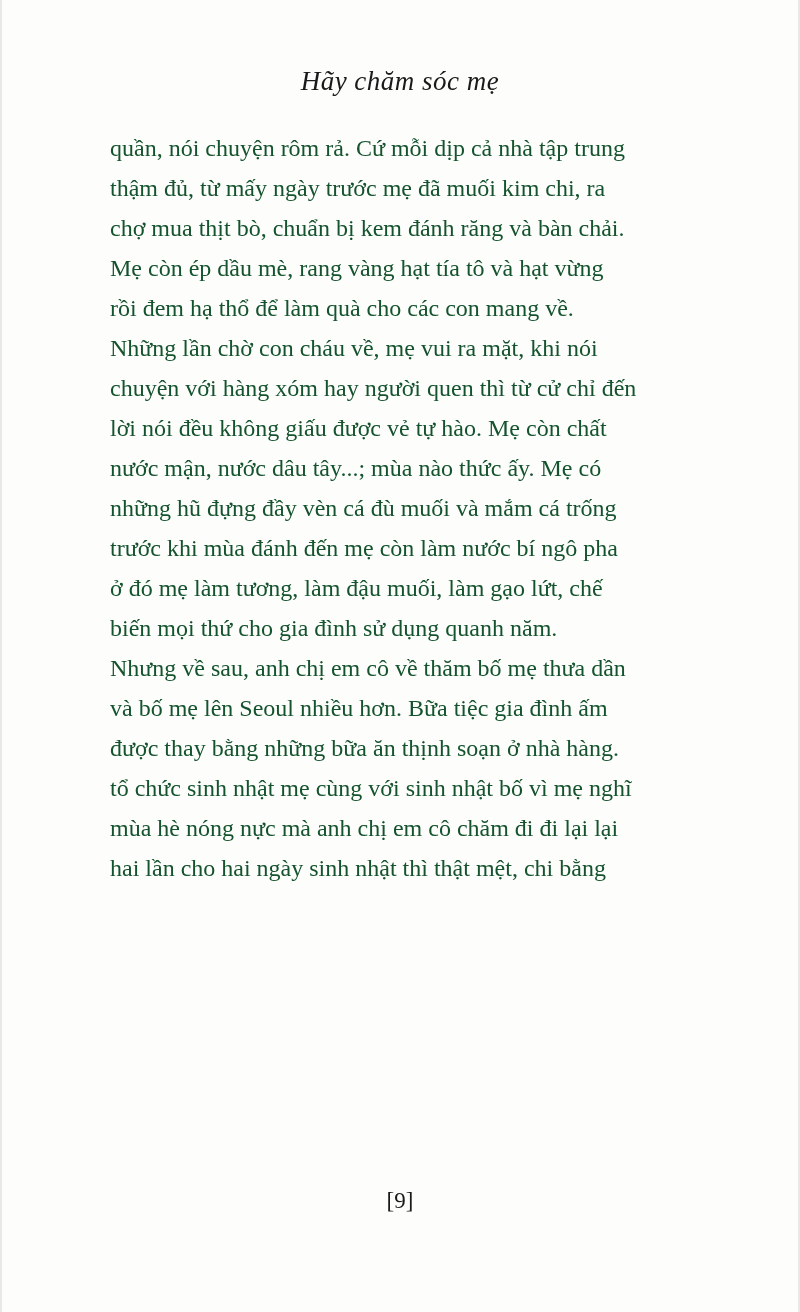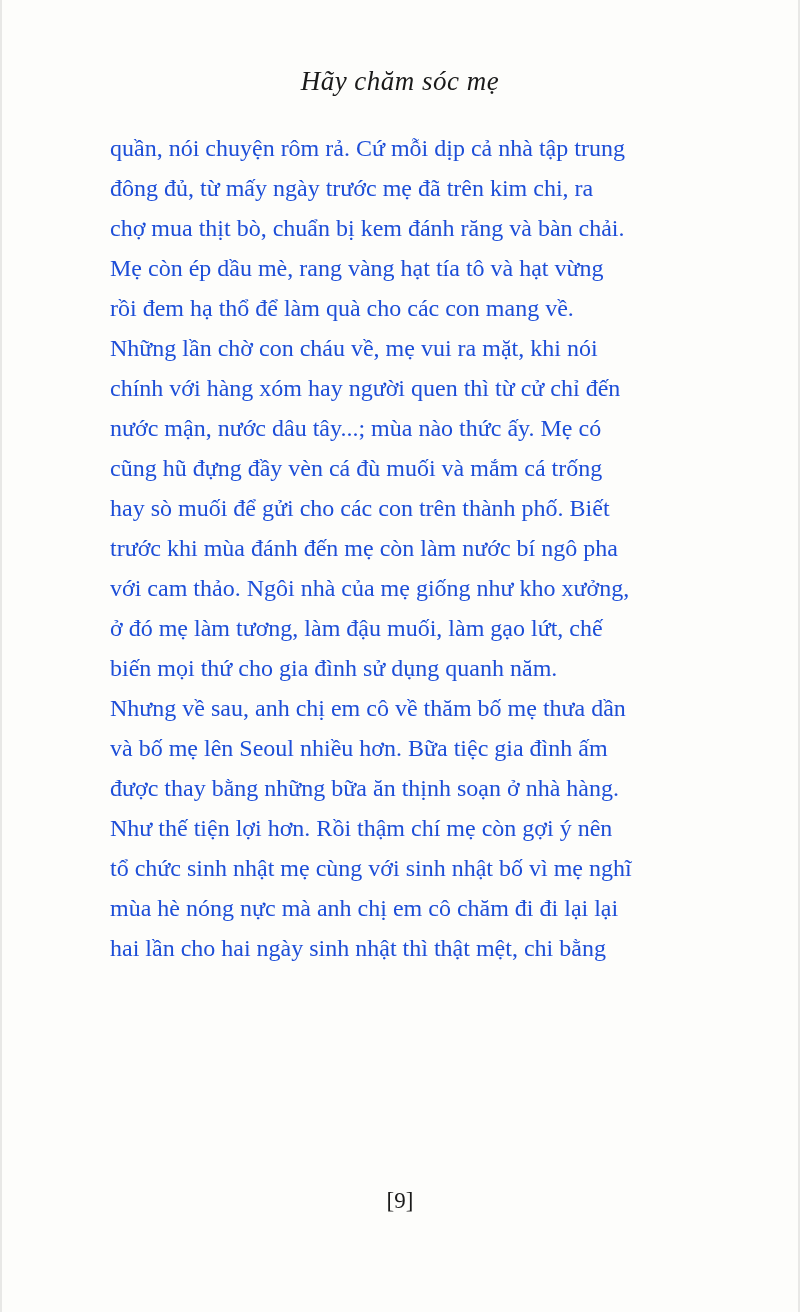--- a/index.html
+++ b/index.html
@@ -36,21 +36,21 @@
   }
   .text-line {
     display: block;
     font-size: 24px;
     line-height: 40px;
     height: 40px;
     white-space: nowrap;
     text-align: justify;
     text-align-last: justify;
     text-justify: inter-word;
-    color: #1d4ed8;
+    color: #14532d;
   }
   
   .text-line::after {
     content: "";
     display: inline-block;
     width: 100%;
   }
   .page-number {
     position: absolute;
     top: 1188px;
@@ -63,37 +63,35 @@
 </style>
 </head>
 <body>
 
 <div class="page">
 
   <div class="running-header">Hãy chăm sóc mẹ</div>
 
   <div class="body-text">
     <span class="text-line">quần, nói chuyện rôm rả. Cứ mỗi dịp cả nhà tập trung</span>
-    <span class="text-line">đông đủ, từ mấy ngày trước mẹ đã trên kim chi, ra</span>
+    <span class="text-line">thậm đủ, từ mấy ngày trước mẹ đã muối kim chi, ra</span>
     <span class="text-line">chợ mua thịt bò, chuẩn bị kem đánh răng và bàn chải.</span>
     <span class="text-line">Mẹ còn ép dầu mè, rang vàng hạt tía tô và hạt vừng</span>
     <span class="text-line">rồi đem hạ thổ để làm quà cho các con mang về.</span>
     <span class="text-line">Những lần chờ con cháu về, mẹ vui ra mặt, khi nói</span>
-    <span class="text-line">chính với hàng xóm hay người quen thì từ cử chỉ đến</span>
+    <span class="text-line">chuyện với hàng xóm hay người quen thì từ cử chỉ đến</span>
+    <span class="text-line">lời nói đều không giấu được vẻ tự hào. Mẹ còn chất</span>
     <span class="text-line">nước mận, nước dâu tây...; mùa nào thức ấy. Mẹ có</span>
-    <span class="text-line">cũng hũ đựng đầy vèn cá đù muối và mắm cá trống</span>
-    <span class="text-line">hay sò muối để gửi cho các con trên thành phố. Biết</span>
+    <span class="text-line">những hũ đựng đầy vèn cá đù muối và mắm cá trống</span>
     <span class="text-line">trước khi mùa đánh đến mẹ còn làm nước bí ngô pha</span>
-    <span class="text-line">với cam thảo. Ngôi nhà của mẹ giống như kho xưởng,</span>
     <span class="text-line">ở đó mẹ làm tương, làm đậu muối, làm gạo lứt, chế</span>
     <span class="text-line">biến mọi thứ cho gia đình sử dụng quanh năm.</span>
     <span class="text-line">Nhưng về sau, anh chị em cô về thăm bố mẹ thưa dần</span>
     <span class="text-line">và bố mẹ lên Seoul nhiều hơn. Bữa tiệc gia đình ấm</span>
     <span class="text-line">được thay bằng những bữa ăn thịnh soạn ở nhà hàng.</span>
-    <span class="text-line">Như thế tiện lợi hơn. Rồi thậm chí mẹ còn gợi ý nên</span>
     <span class="text-line">tổ chức sinh nhật mẹ cùng với sinh nhật bố vì mẹ nghĩ</span>
     <span class="text-line">mùa hè nóng nực mà anh chị em cô chăm đi đi lại lại</span>
     <span class="text-line">hai lần cho hai ngày sinh nhật thì thật mệt, chi bằng</span>
   </div>
 
   <div class="page-number">[9]</div>
 
 </div>
 
 </body></html>

